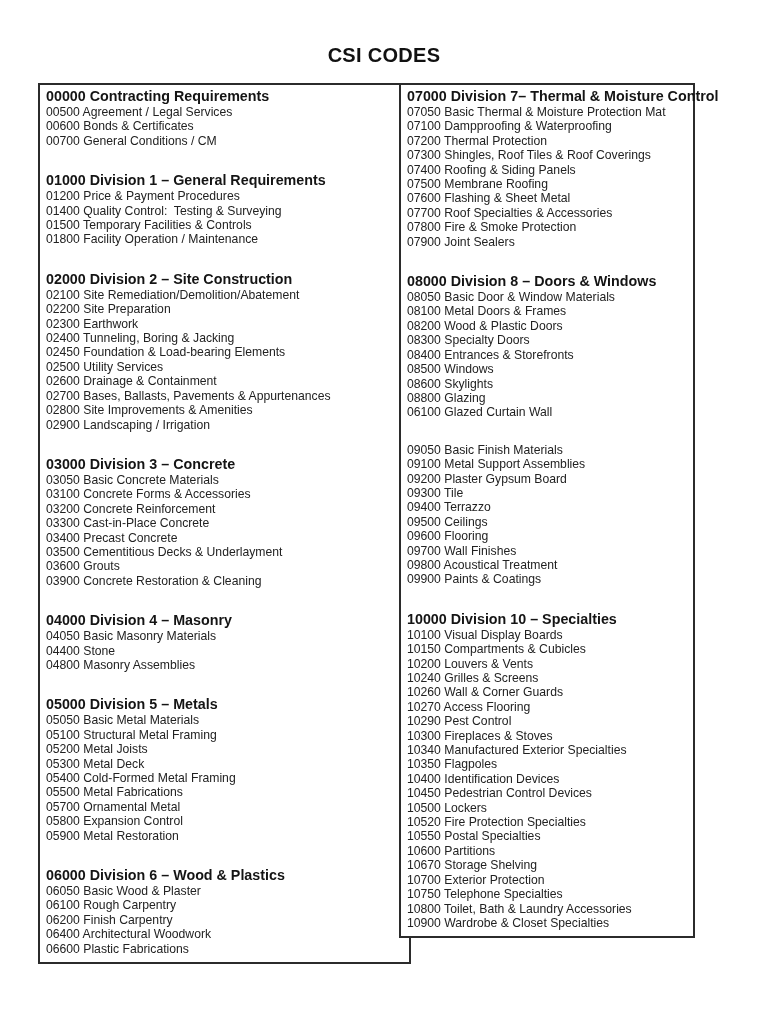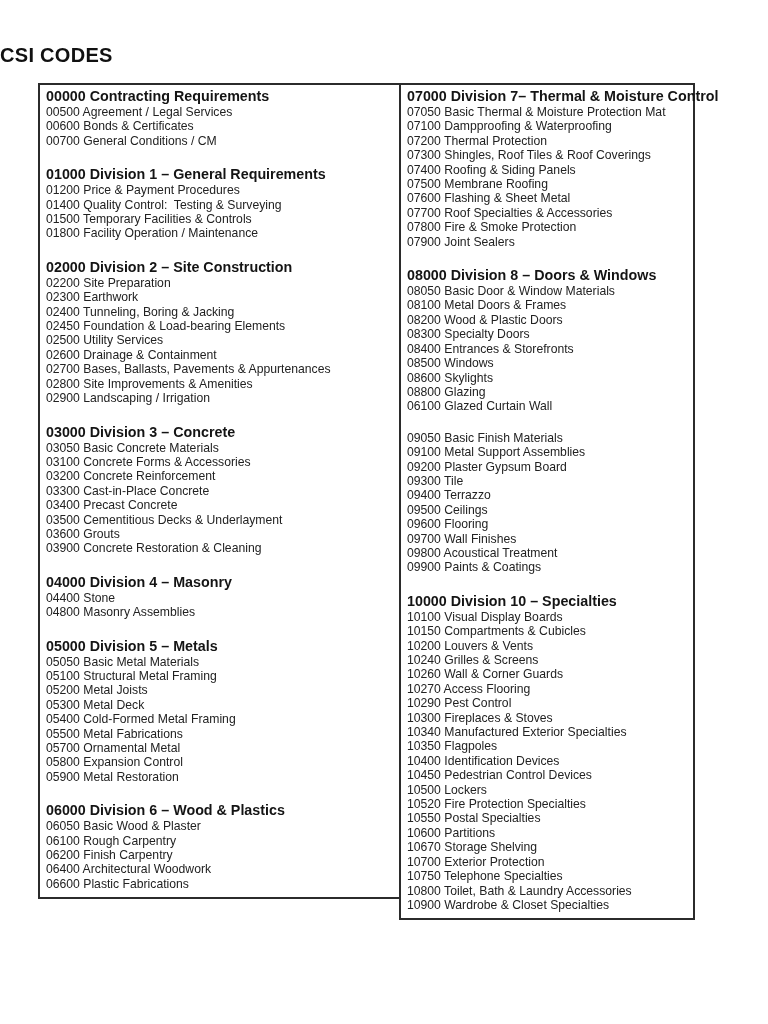--- a/index.html
+++ b/index.html
@@ -14,36 +14,37 @@
     background: #ffffff;
     font-family: "Liberation Sans", "DejaVu Sans", sans-serif;
     color: #1f1f1f;
     overflow: hidden;
   }
   .page-title {
     position: absolute;
     top: 44px;
     left: 0;
     width: 100%;
+    text-align: center;
     font-size: 20px;
     font-weight: bold;
     letter-spacing: 0.3px;
     color: #111111;
   }
   .code-box {
     position: absolute;
     top: 83px;
     border: 2px solid #2b2b2b;
     background: #ffffff;
     box-sizing: border-box;
     padding: 2px 6px 6px 6px;
   }
   .code-box.left  { left: 38px;  width: 373px; }
   .code-box.right { left: 399px; width: 296px; }
-  .section { margin-top: 17px; }
+  .section { margin-top: 23px; }
   .section:first-child { margin-top: 0; }
   .section-heading {
     font-size: 14.3px;
     line-height: 18px;
     font-weight: bold;
     color: #141414;
     white-space: nowrap;
   }
   .code-line {
     font-size: 12.2px;
@@ -67,20 +68,21 @@
       </div>
       <div class="section">
         <div class="section-heading">01000 Division 1 – General Requirements</div>
         <div class="code-line">01200 Price &amp; Payment Procedures</div>
         <div class="code-line">01400 Quality Control:  Testing &amp; Surveying</div>
         <div class="code-line">01500 Temporary Facilities &amp; Controls</div>
         <div class="code-line">01800 Facility Operation / Maintenance</div>
       </div>
       <div class="section">
         <div class="section-heading">02000 Division 2 – Site Construction</div>
+        <div class="code-line">02100 Site Remediation/Demolition/Abatement</div>
         <div class="code-line">02200 Site Preparation</div>
         <div class="code-line">02300 Earthwork</div>
         <div class="code-line">02400 Tunneling, Boring &amp; Jacking</div>
         <div class="code-line">02450 Foundation &amp; Load-bearing Elements</div>
         <div class="code-line">02500 Utility Services</div>
         <div class="code-line">02600 Drainage &amp; Containment</div>
         <div class="code-line">02700 Bases, Ballasts, Pavements &amp; Appurtenances</div>
         <div class="code-line">02800 Site Improvements &amp; Amenities</div>
         <div class="code-line">02900 Landscaping / Irrigation</div>
       </div>
@@ -90,20 +92,21 @@
         <div class="code-line">03100 Concrete Forms &amp; Accessories</div>
         <div class="code-line">03200 Concrete Reinforcement</div>
         <div class="code-line">03300 Cast-in-Place Concrete</div>
         <div class="code-line">03400 Precast Concrete</div>
         <div class="code-line">03500 Cementitious Decks &amp; Underlayment</div>
         <div class="code-line">03600 Grouts</div>
         <div class="code-line">03900 Concrete Restoration &amp; Cleaning</div>
       </div>
       <div class="section">
         <div class="section-heading">04000 Division 4 – Masonry</div>
+        <div class="code-line">04050 Basic Masonry Materials</div>
         <div class="code-line">04400 Stone</div>
         <div class="code-line">04800 Masonry Assemblies</div>
       </div>
       <div class="section">
         <div class="section-heading">05000 Division 5 – Metals</div>
         <div class="code-line">05050 Basic Metal Materials</div>
         <div class="code-line">05100 Structural Metal Framing</div>
         <div class="code-line">05200 Metal Joists</div>
         <div class="code-line">05300 Metal Deck</div>
         <div class="code-line">05400 Cold-Formed Metal Framing</div>

